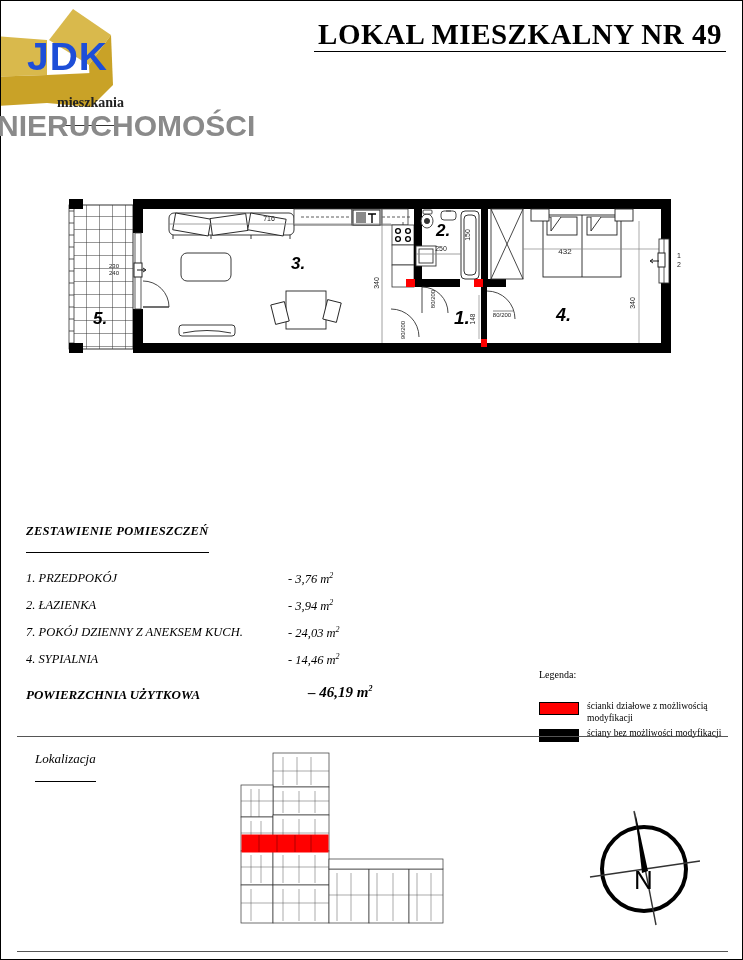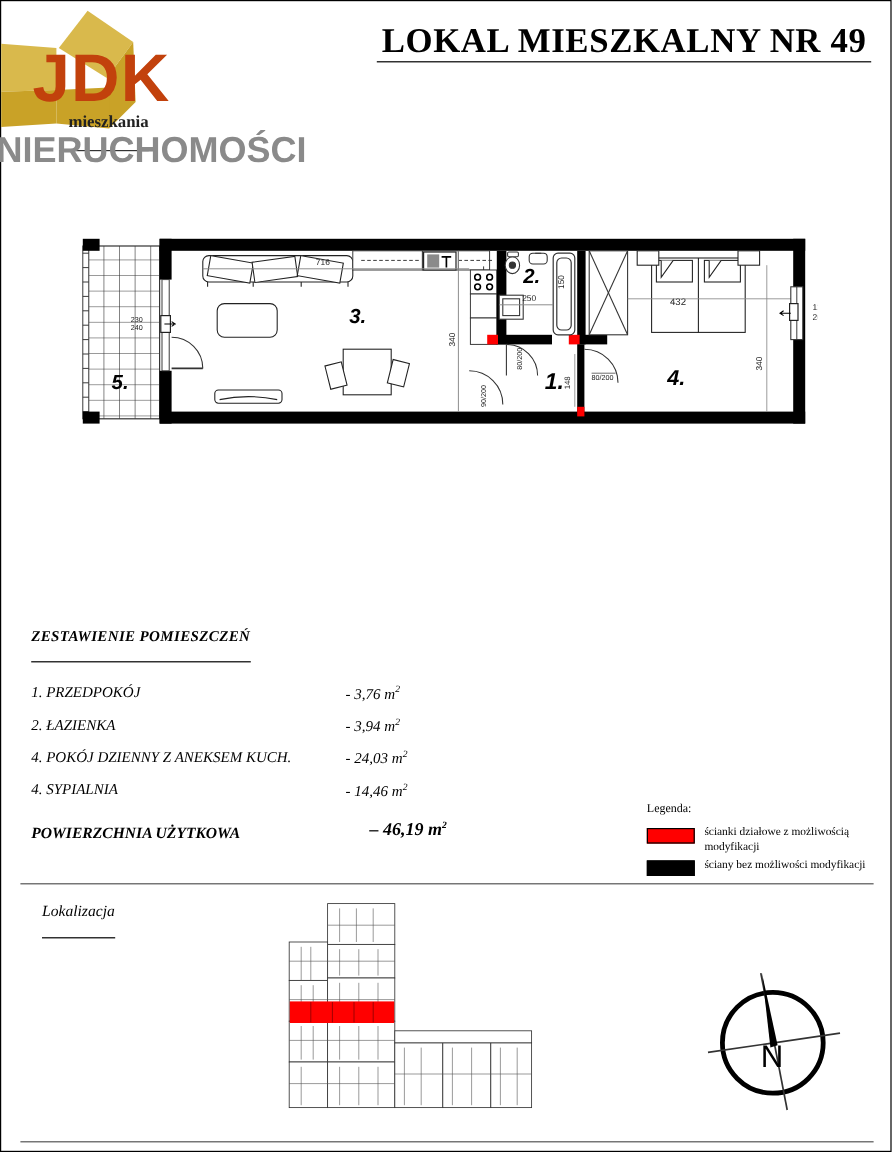--- a/index.html
+++ b/index.html
@@ -4,21 +4,21 @@
 <style>
   html,body{margin:0;padding:0;background:#ffffff;}
   body{width:743px;height:960px;font-family:"Liberation Serif",serif;color:#000;position:relative;overflow:hidden;}
   .page{position:absolute;inset:0;border:1px solid #000;box-sizing:border-box;}
 
   
   .header{position:absolute;left:0;top:0;width:741px;height:160px;}
   .logo{position:absolute;left:0;top:6px;width:270px;height:135px;}
   .logo svg{position:absolute;left:0;top:0;}
   .logo-jdk{position:absolute;left:26px;top:30px;font-family:"Liberation Sans",sans-serif;
-     font-weight:bold;font-size:56px;letter-spacing:1px;color:#c2410c;line-height:1;}
+     font-weight:bold;font-size:39px;letter-spacing:1px;color:#1d4ed8;line-height:1;}
   .logo-mieszkania{position:absolute;left:56px;top:88px;font-family:"Liberation Serif",serif;
      font-weight:bold;font-size:14px;color:#222;border-bottom:1.5px solid #333;padding-bottom:14px;}
   .logo-nieruch{position:absolute;left:-4px;top:104px;font-family:"Liberation Sans",sans-serif;
      font-weight:bold;font-size:30px;letter-spacing:0px;color:#8a8a8a;line-height:1;}
   .title-block{position:absolute;left:285px;top:18px;width:440px;text-align:right;}
   .title-1{font-family:"Liberation Serif",serif;font-size:29px;font-weight:bold;
      letter-spacing:0.5px;line-height:1.05;border-bottom:1.5px solid #000;display:inline-block;padding:0 4px 2px 4px;}
   .title-2{font-family:"Liberation Serif",serif;font-size:27px;font-weight:bold;
      letter-spacing:0.5px;margin-top:2px;}
 
@@ -34,21 +34,21 @@
   .sched-row{position:relative;height:27px;font-size:12.5px;}
   .sched-row .nm{position:absolute;left:0;top:4px;white-space:nowrap;}
   .sched-row .ar{position:absolute;left:262px;top:4px;white-space:nowrap;text-align:right;}
   .sched-row.total{font-weight:bold;font-size:13px;}
   .sched-row.total .ar{font-size:15px;left:258px;top:1px;margin-left:24px;}
   .sup{font-size:8px;vertical-align:super;}
 
   
   .legend{position:absolute;left:538px;top:668px;width:200px;
      font-family:"Liberation Serif",serif;font-size:9.5px;line-height:1.22;}
-  .legend-title{margin-bottom:8px;font-size:10px;}
+  .legend-title{margin-bottom:20px;font-size:10px;}
   .legend-row{position:relative;min-height:22px;padding-left:48px;margin-bottom:4px;}
   .swatch{position:absolute;left:0;top:1px;width:38px;height:11px;border:1px solid #000;}
   .sw-red{background:#ff0000;}
   .sw-black{background:#000000;}
 
   
   .divider{position:absolute;left:16px;top:735px;width:711px;height:1px;background:#555;}
   .loc-label{position:absolute;left:34px;top:750px;font-family:"Liberation Serif",serif;
      font-size:13px;border-bottom:1.2px solid #000;padding-bottom:14px;font-style:italic;}
   .keyplan{position:absolute;left:236px;top:748px;width:210px;height:200px;}
@@ -305,21 +305,21 @@
 
     <div class="sched-row">
       <span class="nm">1. PRZEDPOKÓJ</span>
       <span class="ar"><span>-  3,76 m</span><span class="sup">2</span></span>
     </div>
     <div class="sched-row">
       <span class="nm">2. ŁAZIENKA</span>
       <span class="ar"><span>-  3,94 m</span><span class="sup">2</span></span>
     </div>
     <div class="sched-row">
-      <span class="nm">4. POKÓJ DZIENNY Z ANEKSEM KUCH.</span>
+      <span class="nm">7. POKÓJ DZIENNY Z ANEKSEM KUCH.</span>
       <span class="ar"><span>-  24,03 m</span><span class="sup">2</span></span>
     </div>
     <div class="sched-row">
       <span class="nm">4. SYPIALNIA</span>
       <span class="ar"><span>-  14,46 m</span><span class="sup">2</span></span>
     </div>
 
     <div style="height:8px"></div>
 
     <div class="sched-row total">

